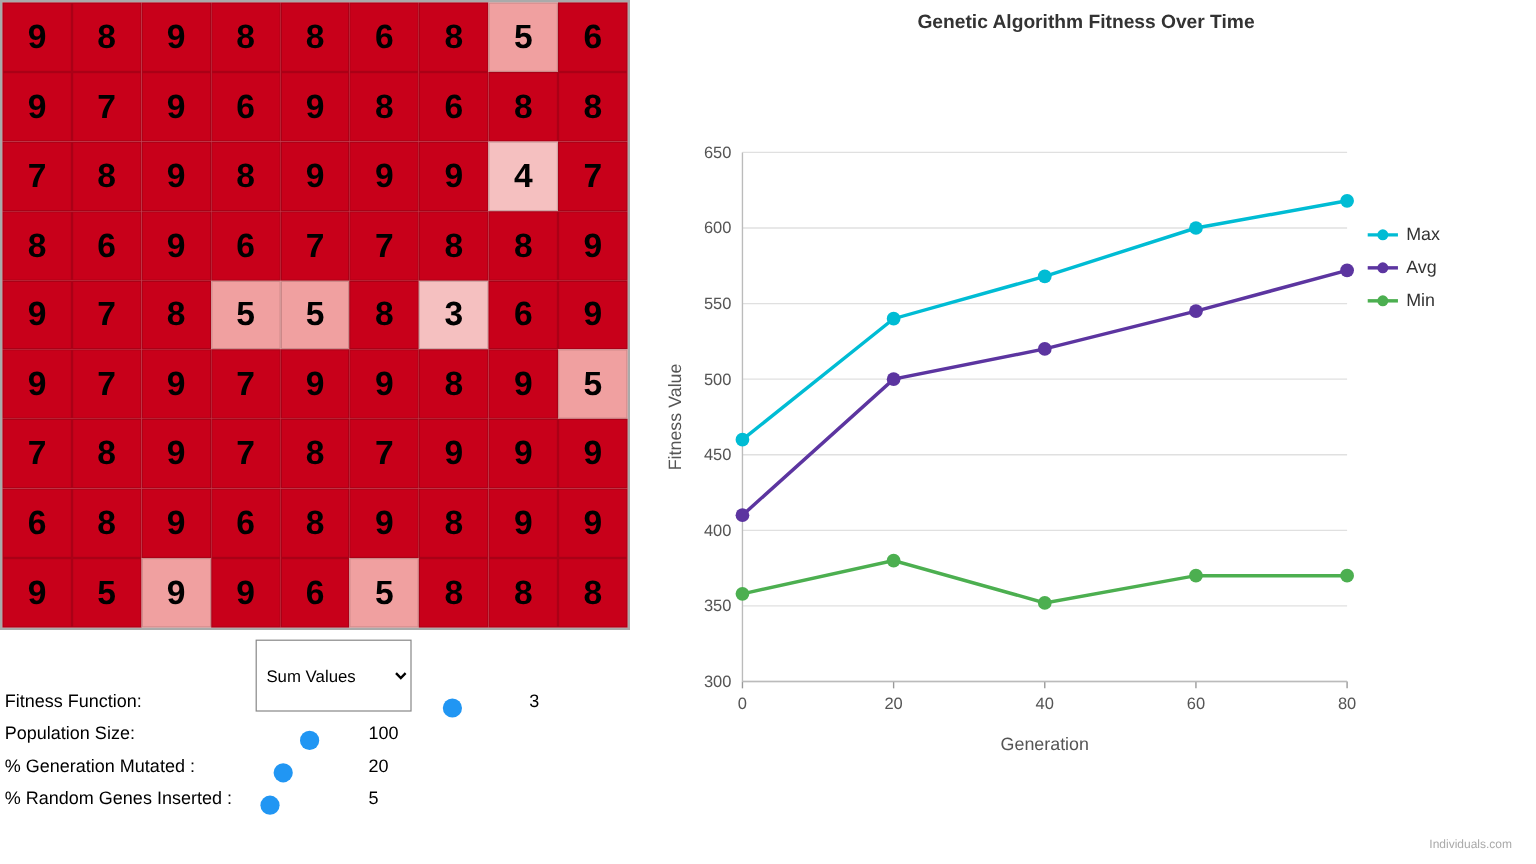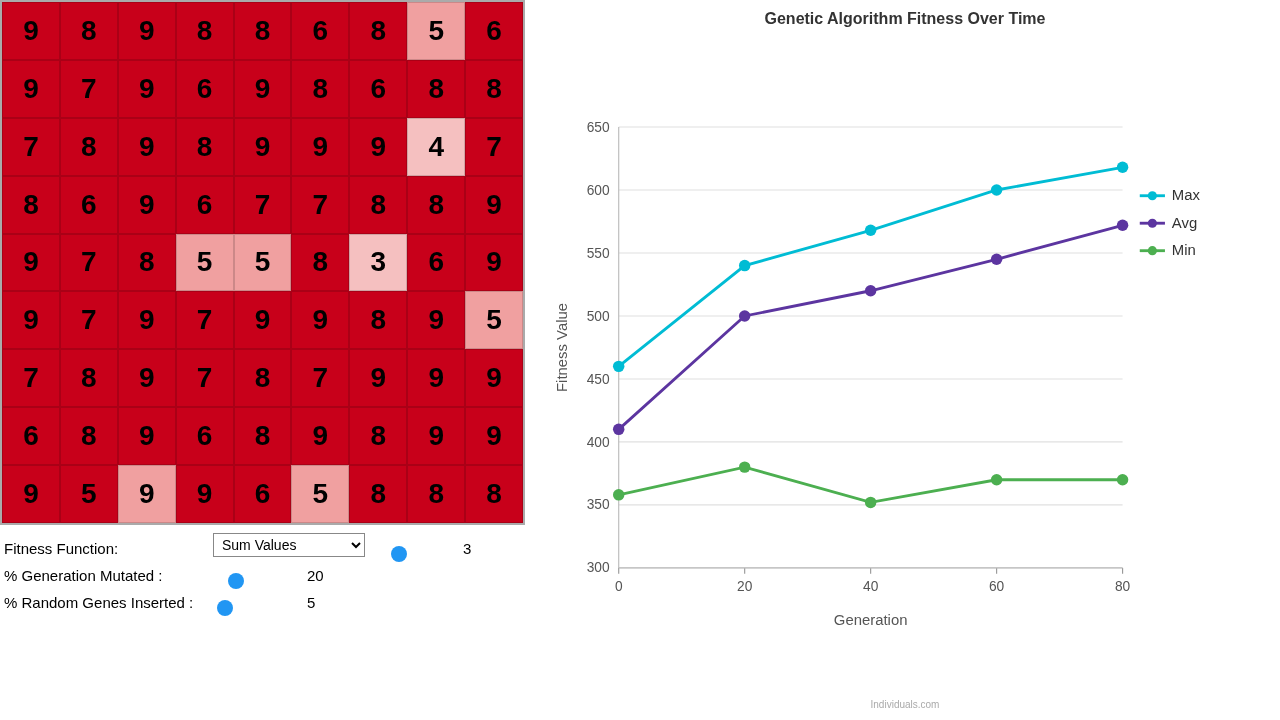--- a/index.html
+++ b/index.html
@@ -60,24 +60,24 @@
       font-size: 15px;
       width: 205px;
       flex-shrink: 0;
     }
     .control-value {
       font-size: 15px;
       min-width: 30px;
     }
     select.fitness-select {
       font-size: 14px;
-      padding: 2px 4px;
+      padding: 20px 4px;
       border: 1px solid #888;
       background: #fff;
-      width: 152px;
+      width: 130px;
     }
     input[type=range] {
       -webkit-appearance: none;
       appearance: none;
       height: 6px;
       border-radius: 3px;
       outline: none;
       cursor: pointer;
     }
     input[type=range].slider-blue {
@@ -92,21 +92,20 @@
       border-radius: 50%;
       background: #2196f3;
       cursor: pointer;
     }
 
     .right-panel {
       flex: 1;
       padding: 10px 20px;
       display: flex;
       flex-direction: column;
-      align-items: center;
     }
     .chart-title {
       text-align: center;
       font-size: 16px;
       font-weight: bold;
       margin-bottom: 10px;
       color: #333;
     }
     .chart-area {
       flex: 1;
@@ -210,20 +209,25 @@
         <div class="cell cell-dark">8</div>
         <div class="cell cell-dark">8</div>
         <div class="cell cell-dark">8</div>
       </div>
     <div class="controls">
       <div class="control-row">
         <span class="control-label">Fitness Function:</span>
         <select class="fitness-select" id="fitness-select"><option value="Sum Values">Sum Values</option><option value="Max Value">Max Value</option><option value="Min Value">Min Value</option></select>
         <input type="range" class="slider-blue" min="0" max="10" value="3" style="width: 90px;">
         <span class="control-value">3</span>
+      </div>
+      <div class="control-row">
+        <span class="control-label">Population Size:</span>
+        <input type="range" class="slider-blue" min="0" max="200" value="100" style="width: 90px;">
+        <span class="control-value">100</span>
       </div>
       <div class="control-row">
         <span class="control-label">% Generation Mutated :</span>
         <input type="range" class="slider-blue" min="0" max="100" value="20" style="width: 90px;">
         <span class="control-value">20</span>
       </div>
       <div class="control-row">
         <span class="control-label">% Random Genes Inserted :</span>
         <input type="range" class="slider-blue" min="0" max="100" value="5" style="width: 90px;">
         <span class="control-value">5</span>

